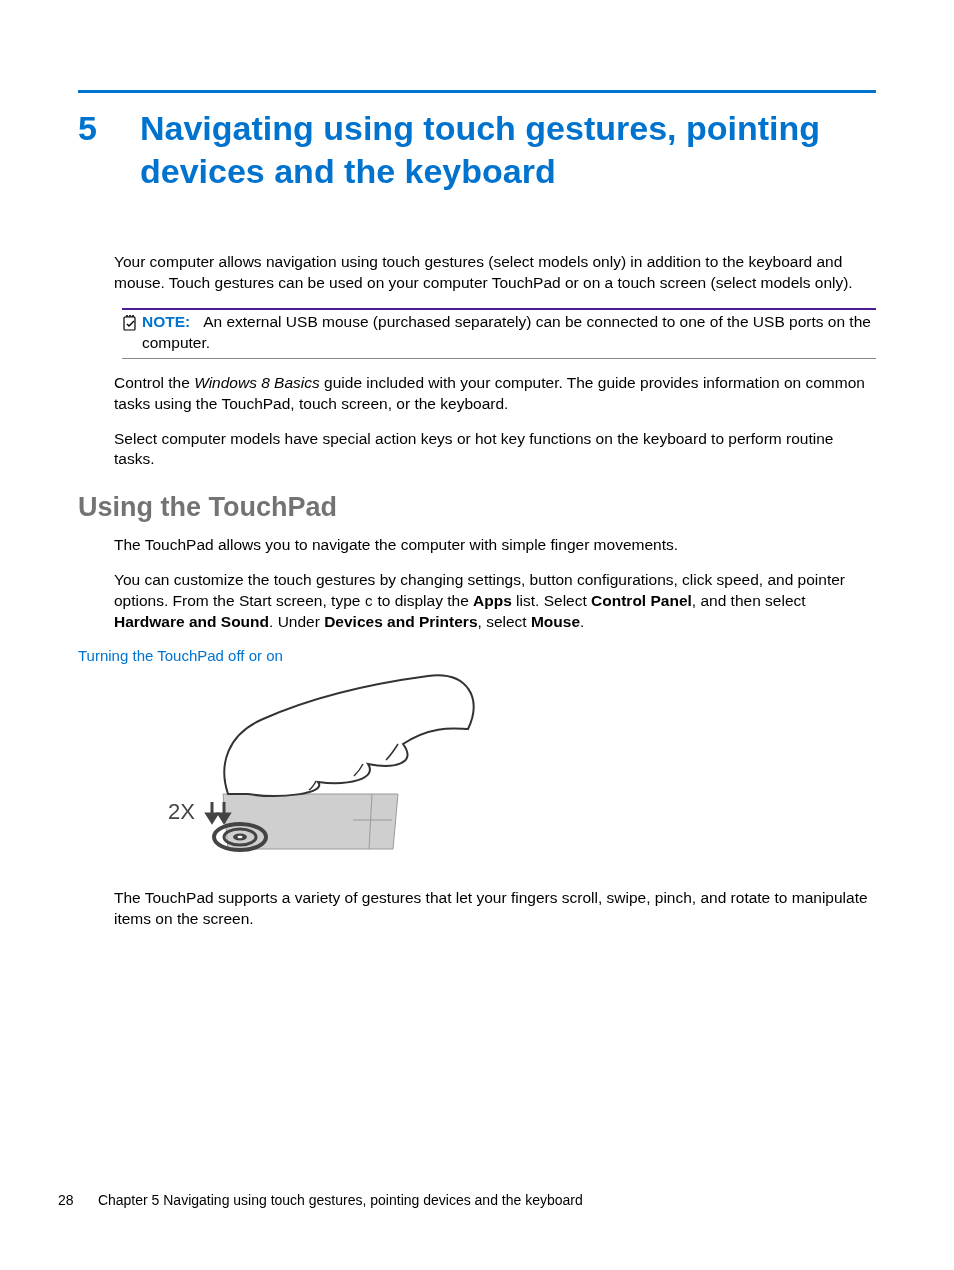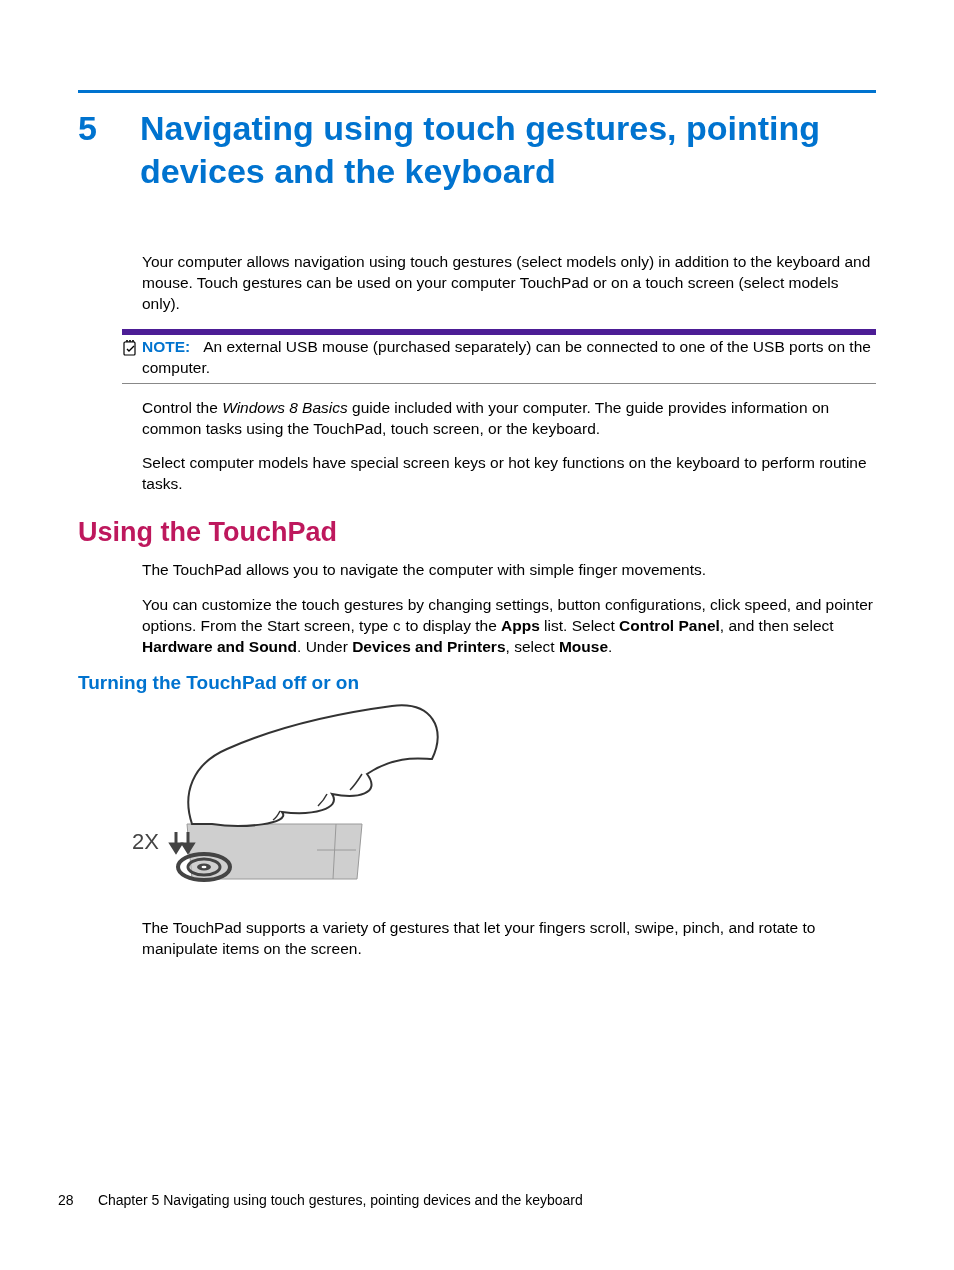--- a/index.html
+++ b/index.html
@@ -26,60 +26,60 @@
     margin-bottom: 60px;
   }
   .chapter-num {
     width: 62px;
     flex-shrink: 0;
   }
   .chapter-title {
     flex: 1;
   }
   .body-text {
-    margin-left: 64px;
+    margin-left: 36px;
     font-size: 15.5px;
     line-height: 1.35;
   }
   .para { margin-bottom: 14px; }
   .note-block {
     margin-left: 44px;
-    border-top: 6px solid #4c1d95;
+    border-top: 2px solid #4c1d95;
     border-bottom: 1px solid #888;
     padding: 2px 0 4px 0;
     margin-bottom: 14px;
     display: flex;
     align-items: flex-start;
     font-size: 15.5px;
     line-height: 1.35;
   }
   .note-icon {
     width: 20px;
     flex-shrink: 0;
     margin-top: 2px;
   }
   .note-body { flex: 1; }
   .note-label { color: #0073cf; font-weight: bold; }
   .section-h2 {
-    color: #be185d;
+    color: #737373;
     font-size: 27px;
     font-weight: bold;
     margin: 22px 0 12px 0;
   }
   .section-h3 {
     color: #0073cf;
-    font-size: 19px;
-    font-weight: bold;
+    font-size: 15px;
+    font-weight: normal;
     margin: 6px 0 10px 0;
   }
   .italic { font-style: italic; text-align: right; }
   .bold { font-weight: bold; }
   .mono { font-family: "Courier New", monospace; font-size: 14px; }
   .illustration {
-    margin-left: 54px;
+    margin-left: 90px;
     margin-bottom: 10px;
   }
   .footer {
     position: absolute;
     bottom: 62px;
     left: 58px;
     font-size: 14px;
   }
   .footer-page { display: inline-block; width: 36px; }
 </style>
@@ -108,21 +108,21 @@
   <span class="note-body">
     <span class="note-label">NOTE:</span>
     &nbsp;&nbsp;<span>An external USB mouse (purchased separately) can be connected to one of the USB ports on the computer.</span>
   </span>
 </div>
 
 <div class="body-text">
   <p class="para">
     <span>Control the </span><span class="italic">Windows 8 Basics</span><span> guide included with your computer. The guide provides information on common tasks using the TouchPad, touch screen, or the keyboard.</span>
   </p>
-  <p class="para">Select computer models have special screen keys or hot key functions on the keyboard to perform routine tasks.</p>
+  <p class="para">Select computer models have special action keys or hot key functions on the keyboard to perform routine tasks.</p>
 </div>
 
 <h2 class="section-h2">Using the TouchPad</h2>
 
 <div class="body-text">
   <p class="para">The TouchPad allows you to navigate the computer with simple finger movements.</p>
   <p class="para">
     <span>You can customize the touch gestures by changing settings, button configurations, click speed, and pointer options. From the Start screen, type </span><span class="mono">c</span><span> to display the </span><span class="bold">Apps</span><span> list. Select </span><span class="bold">Control Panel</span><span>, and then select </span><span class="bold">Hardware and Sound</span><span>. Under </span><span class="bold">Devices and Printers</span><span>, select </span><span class="bold">Mouse</span><span>.</span>
   </p>
 </div>

